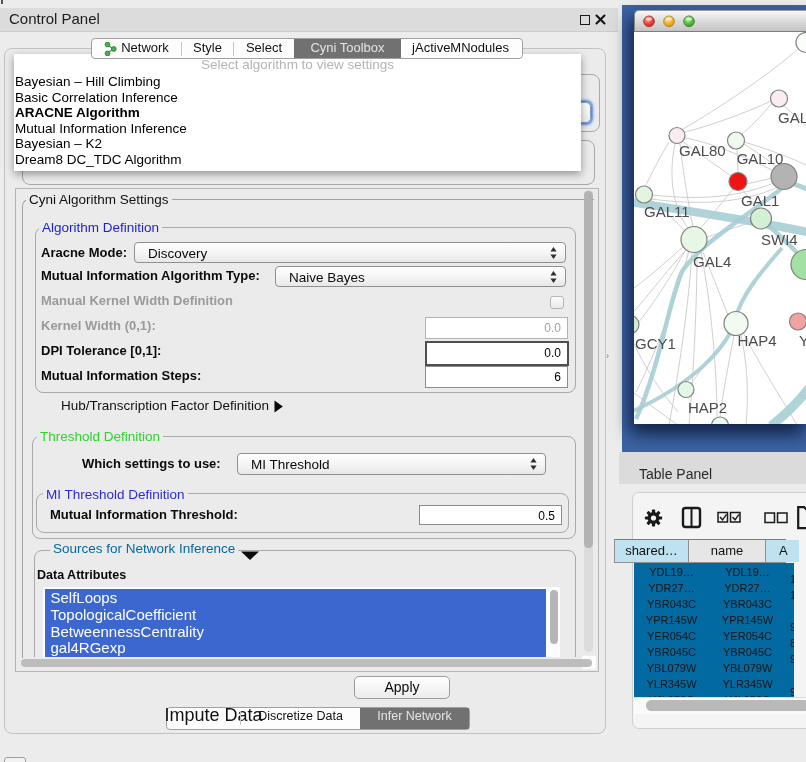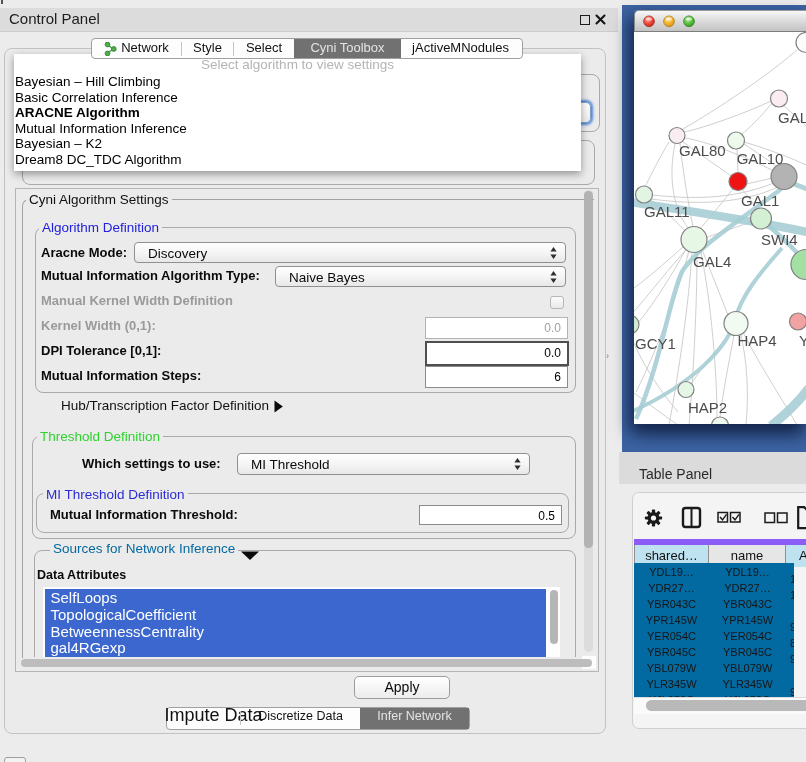--- a/index.html
+++ b/index.html
@@ -121,21 +121,21 @@
 
 <div class="lbl" style="left:39px;top:397.5px;margin-left:22px;">Hub/Transcription Factor Definition</div>
 <svg class="abs" style="left:273px;top:400px;" width="11" height="13" viewBox="0 0 11 13">
     <path d="M1.5 0.5 L9.8 6.5 L1.5 12.5 Z" fill="#0a0a0a"></path>
   </svg>
 
 <div class="gbox" style="left:32px;top:436px;width:541.5px;height:101px;"></div>
 <div class="gcap" style="left:37px;top:429px;color:#2ed32e;">Threshold Definition</div>
 
 <div class="blbl" style="left:82px;top:456px;">Which settings to use:</div>
-<div class="combo" style="left:237px;top:453px;width:291px;height:20px;">
+<div class="combo" style="left:237px;top:453px;width:291px;height:20px;padding-left:16px;">
   <span class="tx">MI Threshold</span>
   <svg class="steppers" viewBox="0 0 7 12">
       <path d="M3.5 0 L6.6 4.4 H0.4 Z" fill="#2e2e2e"></path>
       <path d="M3.5 12 L6.6 7.6 H0.4 Z" fill="#2e2e2e"></path>
     </svg>
 </div>
 
 <div class="gbox" style="left:36px;top:493px;width:531px;height:38px;"></div>
 <div class="gcap" style="left:43px;top:487px;color:#2b2bd6;">MI Threshold Definition</div>
 <div class="blbl" style="left:50px;top:506.5px;">Mutual Information Threshold:</div>
@@ -308,21 +308,21 @@
     <rect x="78" y="9.5" width="9.5" height="9.5"></rect>
     <rect x="90.5" y="9.5" width="9.5" height="9.5"></rect>
     <path d="M80 14 l2.5 2.8 4-5.5" stroke-width="1.4"></path>
     <path d="M92.5 14 l2.5 2.8 4-5.5" stroke-width="1.4"></path>
     <rect x="125" y="10" width="9.5" height="9.5"></rect>
     <rect x="137.5" y="10" width="9.5" height="9.5"></rect>
   </g>
   <path d="M158.2 4.2 h6 l4 4 v17 h-10 z" fill="none" stroke="#1a1a1a" stroke-width="2.2"></path>
 </svg>
 
-<div class="abs" style="left:634px;top:539px;width:172px;height:24px;border-top:6px solid #8b5cf6;border-bottom:1px solid #8f8f8f;box-sizing:border-box;">
+<div class="abs" style="left:614px;top:539px;width:172px;height:24px;border-top:1px solid #8b5cf6;border-bottom:1px solid #8f8f8f;box-sizing:border-box;">
   <div class="abs" style="left:0;top:0;width:75px;height:22px;background:#bfe2f1;border-left:1px solid #8f8f8f;border-right:1px solid #8f8f8f;box-sizing:border-box;text-align:center;font-size:13px;line-height:22px;color:#111;">shared…</div>
   <div class="abs" style="left:75px;top:0;width:77px;height:22px;background:#e6e6e6;border-right:1px solid #8f8f8f;box-sizing:border-box;text-align:center;font-size:13px;line-height:22px;color:#111;">name</div>
   <div class="abs" style="left:152px;top:0;width:20px;height:22px;background:#bfe2f1;font-size:13px;line-height:22px;color:#111;padding-left:13px;">A</div>
 </div>
 
 <div class="abs" style="left:634px;top:563px;width:160px;height:134px;background:#0369a1;overflow:hidden;font-size:11px;color:#161616;">
   <div class="abs" style="left:0px;top:0.5px;width:75px;line-height:16.1px;text-align:center;">YDL19…<br>YDR27…<br>YBR043C<br>YPR145W<br>YER054C<br>YBR045C<br>YBL079W<br>YLR345W<br>YJL052C</div>
   <div class="abs" style="left:75px;top:0.5px;width:77px;line-height:16.1px;text-align:center;">YDL19…<br>YDR27…<br>YBR043C<br>YPR145W<br>YER054C<br>YBR045C<br>YBL079W<br>YLR345W<br>YJL052C</div>
   <div class="abs" style="left:156px;top:8px;line-height:16.1px;">13<br>12<br>&nbsp;<br>9.<br>8.<br>9.<br>&nbsp;<br>9.<br>9.</div>
 </div>

